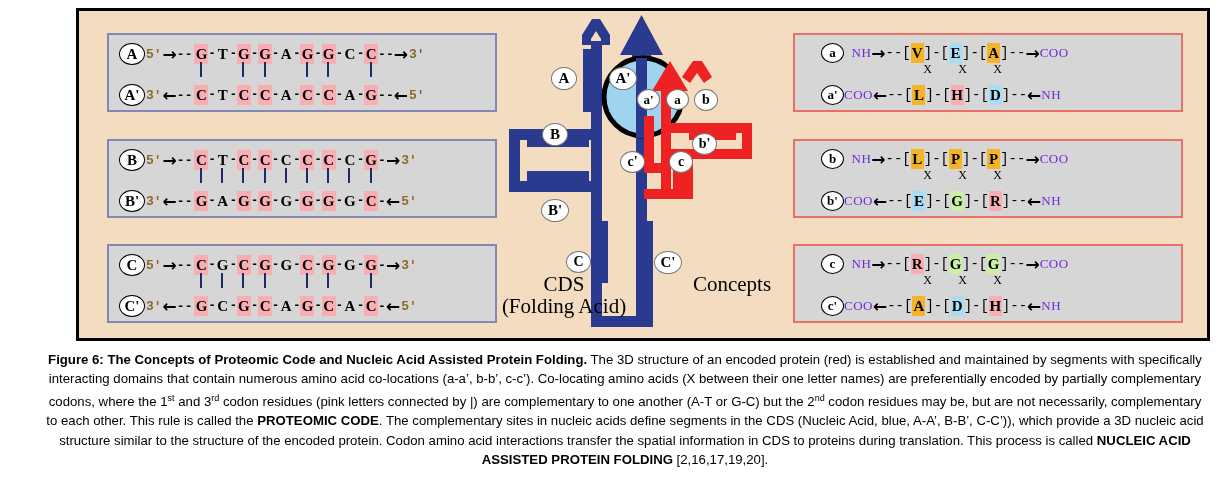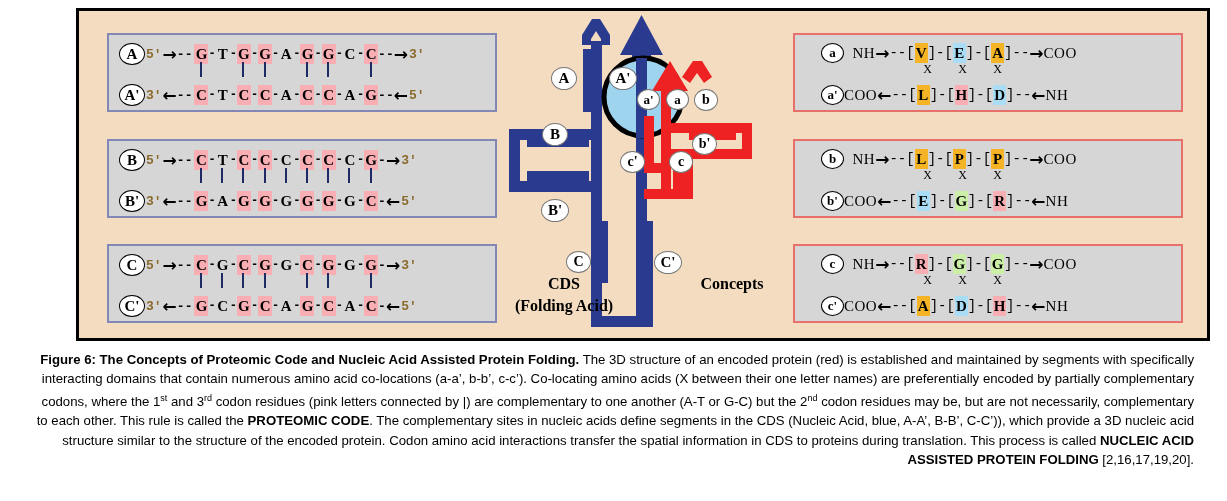--- a/index.html
+++ b/index.html
@@ -55,48 +55,48 @@
     background:#d6d6d6;border:2px solid #e8706a;box-sizing:border-box;
   }
   #pr-panel-a{top:22px;}
   #pr-panel-b{top:128px;}
   #pr-panel-c{top:233px;}
 
   .pr-row{position:absolute;left:0;width:100%;height:26px;display:flex;align-items:center;}
   .pr-row.top{top:5px;}
   .pr-row.bottom{top:47px;}
   .circ-label.small{width:23px;height:20px;font-size:13px;margin-left:26px;}
-  .pr-term{font-family:"Liberation Serif",serif;font-size:15px;color:#000000;letter-spacing:.5px;}
+  .pr-term{font-family:"Liberation Serif",serif;font-size:13px;color:#6d28d9;letter-spacing:.5px;}
   .aa-seq{display:flex;align-items:center;}
   .brk{font-family:"Liberation Mono",monospace;font-size:14px;color:#000;}
   .aa{
     font-family:"Liberation Serif",serif;font-weight:bold;font-size:15px;color:#000;
     display:inline-block;width:13px;text-align:center;line-height:20px;
   }
   .xrow{position:absolute;top:26px;height:16px;display:flex;align-items:center;}
   .xcell{font-family:"Liberation Serif",serif;font-size:12px;color:#000;text-align:center;display:inline-block;}
 
   
   #centre-diagram{position:absolute;left:418px;top:0;width:296px;height:327px;}
   .lbl{
     position:absolute;border:1.5px solid #777;border-radius:50%;background:#fff;
     font-family:"Liberation Serif",serif;font-weight:bold;color:#000;
     display:flex;align-items:center;justify-content:center;box-sizing:border-box;
     z-index:40;
   }
   .cds-cap,.prot-cap{
-    position:absolute;font-family:"Liberation Serif",serif;font-weight:bold;
-    font-size:16px;color:#000;text-align:center;line-height:22px;z-index:30;
+    position:absolute;font-family:"Liberation Serif",serif;font-weight:normal;
+    font-size:21px;color:#000;text-align:center;line-height:22px;z-index:30;
   }
 
   
   #caption{
-    position:absolute;left:28px;top:350px;width:1166px;
+    position:absolute;left:42px;top:350px;width:1166px;
     font-family:"Liberation Sans",sans-serif;font-size:13.2px;line-height:19.3px;
-    color:#000;text-align:right;
+    color:#000;text-align:center;
   }
   #caption b{font-weight:bold;}
   sup{font-size:9px;vertical-align:super;}
 </style>
 </head>
 <body>
 
 <div id="figure-frame">
 
   <div class="na-panel" id="na-panel-A">

